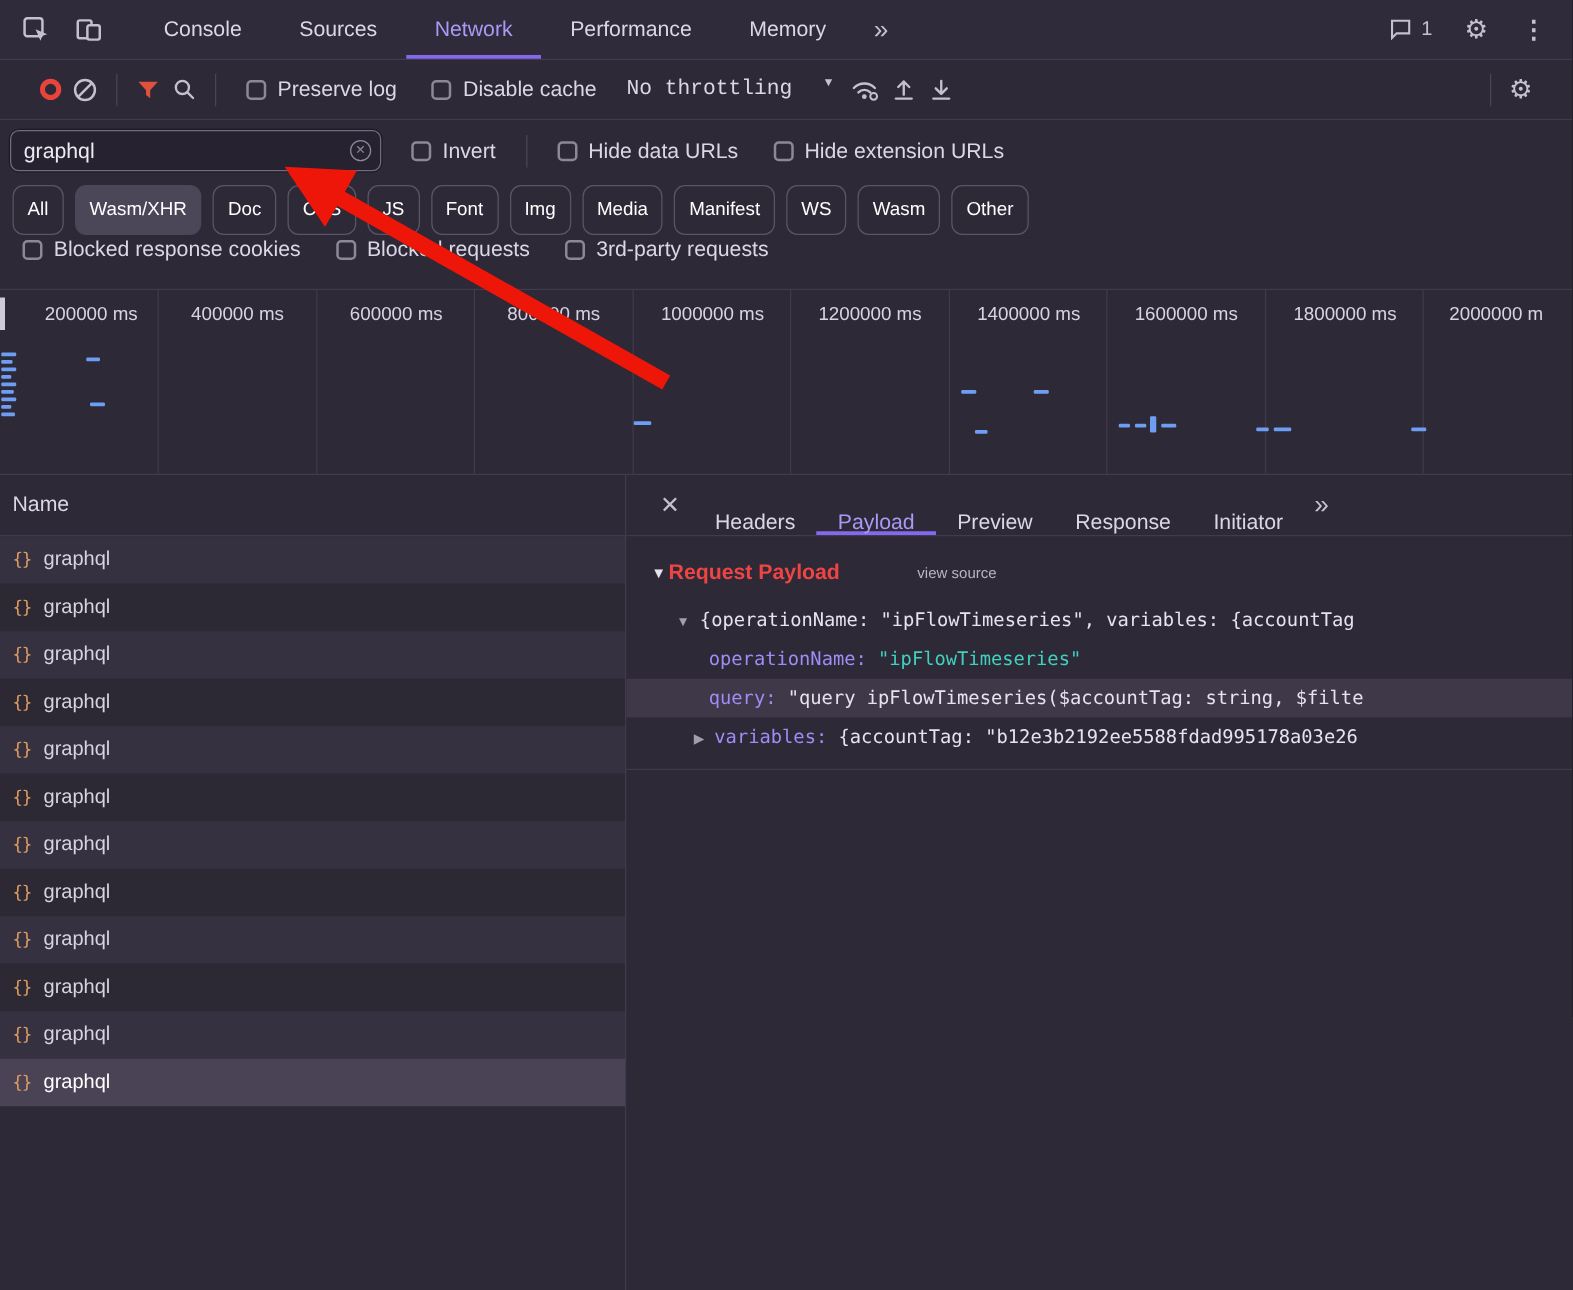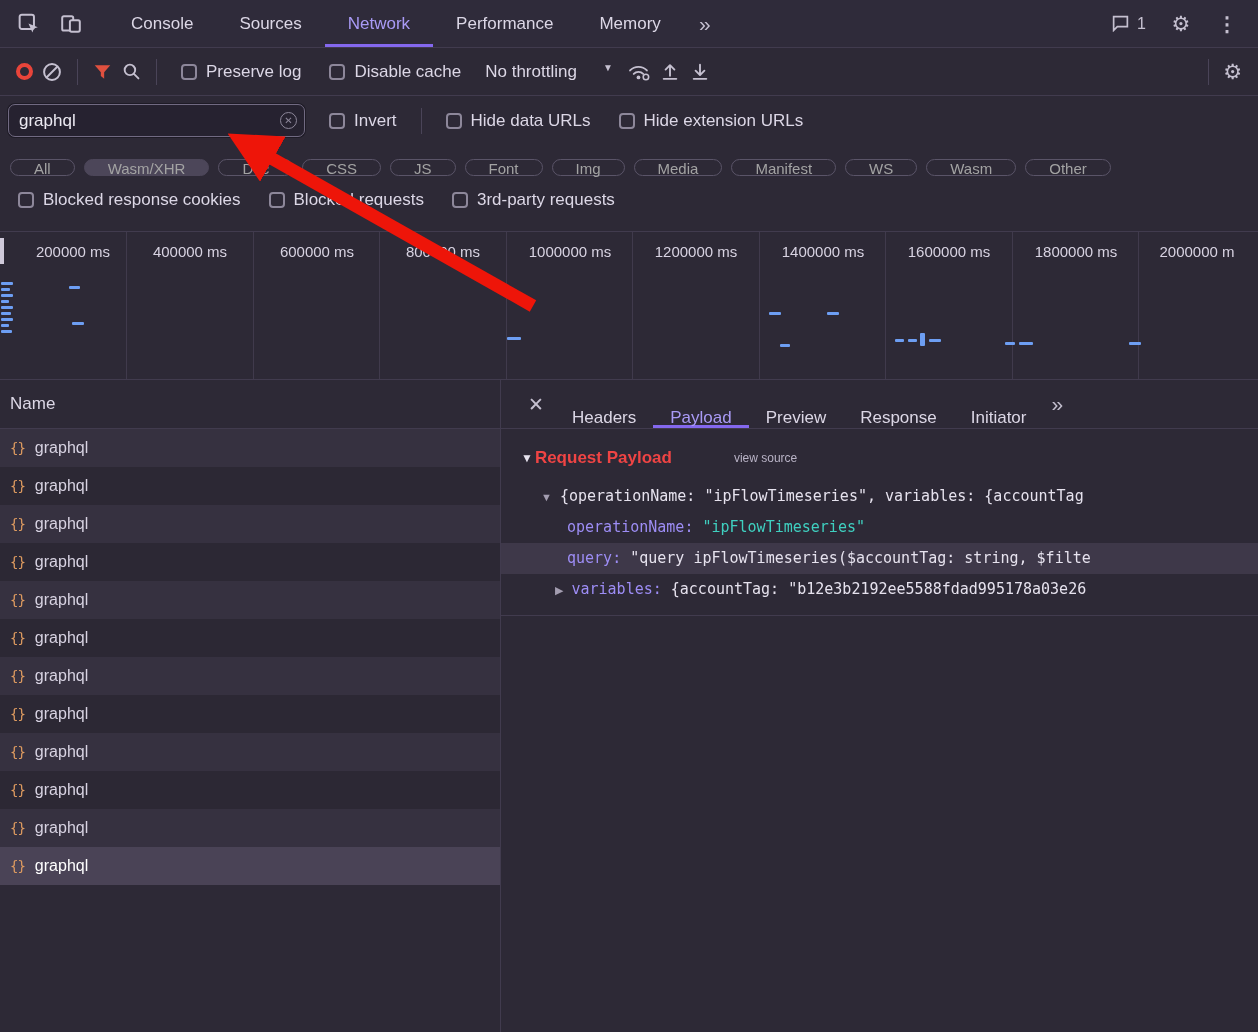--- a/index.html
+++ b/index.html
@@ -25,43 +25,43 @@
   .tabbar .iconbtn{width:42px;flex:0 0 auto;}
   .tabs{display:flex;align-items:stretch;margin-left:16px;}
   .tab{display:flex;align-items:center;padding:0 23px;font-size:17px;color:var(--text);cursor:pointer;}
   .tab.active{color:var(--purple);box-shadow:inset 0 -3px 0 var(--purple-line);}
   .chev{font-size:21px;color:var(--icon);}
   .tabbar-right{margin-left:auto;display:flex;align-items:center;gap:4px;padding-right:10px;}
   .issues{display:flex;align-items:center;gap:7px;font-size:16px;color:var(--icon);cursor:pointer;padding:4px 10px;}
   .glyph-gear{font-size:21px;} .glyph-kebab{font-size:20px;font-weight:bold;letter-spacing:0;}
 
   
-  .toolbar2{height:48px;background:var(--bg);border-bottom:1px solid var(--border);display:flex;align-items:center;padding:0 12px;}
+  .toolbar2{height:48px;background:var(--bg);border-bottom:1px solid var(--border);display:flex;align-items:center;padding:0 28px;}
   .recdot{width:17px;height:17px;border-radius:50%;border:4.5px solid #e8443a;}
   .cblabel{display:flex;align-items:center;gap:9px;font-size:17px;color:var(--text);cursor:pointer;margin:0 14px;white-space:nowrap;}
   .cbox{width:16px;height:16px;border:2px solid #8d879a;border-radius:4px;background:transparent;flex:0 0 auto;}
-  .throttle{display:flex;align-items:flex-start;gap:26px;font-size:17px;color:var(--text);cursor:pointer;margin:0 10px;}
+  .throttle{display:flex;align-items:flex-start;gap:26px;font-size:17px;color:var(--text);cursor:pointer;margin:0 10px;font-family:Liberation Mono, monospace;}
   .caret{font-size:10px;color:var(--icon);}
   .tb-spacer{flex:1;}
 
   
   .filterrow{height:49px;background:var(--bg);display:flex;align-items:center;padding:0 8px;}
   .filterbox{position:relative;width:297px;height:33px;flex:0 0 auto;}
   .filterbox input{
     width:100%;height:100%;background:#262230;border:1px solid #716a82;border-radius:7px;
     color:#eceaf2;font-size:17px;padding:0 34px 0 10px;outline:none;
     box-shadow:0 0 0 1px #1e1b26; font-family:"Liberation Sans",sans-serif;
   }
   .clearbtn{position:absolute;right:8px;top:8px;width:17px;height:17px;border-radius:50%;
     border:1.5px solid #8d879a;color:#8d879a;font-size:10px;line-height:14px;text-align:center;cursor:pointer;background:none;}
 
   
   .chiprow{height:45px;background:var(--bg);display:flex;align-items:center;gap:9px;padding:0 10px;}
-  .chip{height:17px;padding:0 23px;border-radius:9px;border:1px solid #5a5468;background:transparent;
-    color:#a3a3a3;font-size:15px;cursor:pointer;font-family:"Liberation Sans",sans-serif;white-space:nowrap;}
+  .chip{height:40px;padding:0 11px;border-radius:9px;border:1px solid #5a5468;background:transparent;
+    color:#ffffff;font-size:15px;cursor:pointer;font-family:"Liberation Sans",sans-serif;white-space:nowrap;}
   .chip.active{background:#4c4659;border-color:#4c4659;}
 
   
   .checkrow{height:42px;background:var(--bg);border-bottom:1px solid var(--border);display:flex;align-items:flex-start;padding:0 4px;}
 
   
   .timeline{position:relative;height:148px;background:var(--bg);border-bottom:1px solid var(--border);overflow:hidden;}
   .tl-labels,.tl-grids,.tl-marks{position:absolute;inset:0;}
   .tl-label{position:absolute;top:11px;transform:translateX(-50%);font-size:15px;color:#d8d3e2;white-space:nowrap;}
   .tl-grid{position:absolute;top:0;bottom:0;width:1px;background:#403a4c;}

